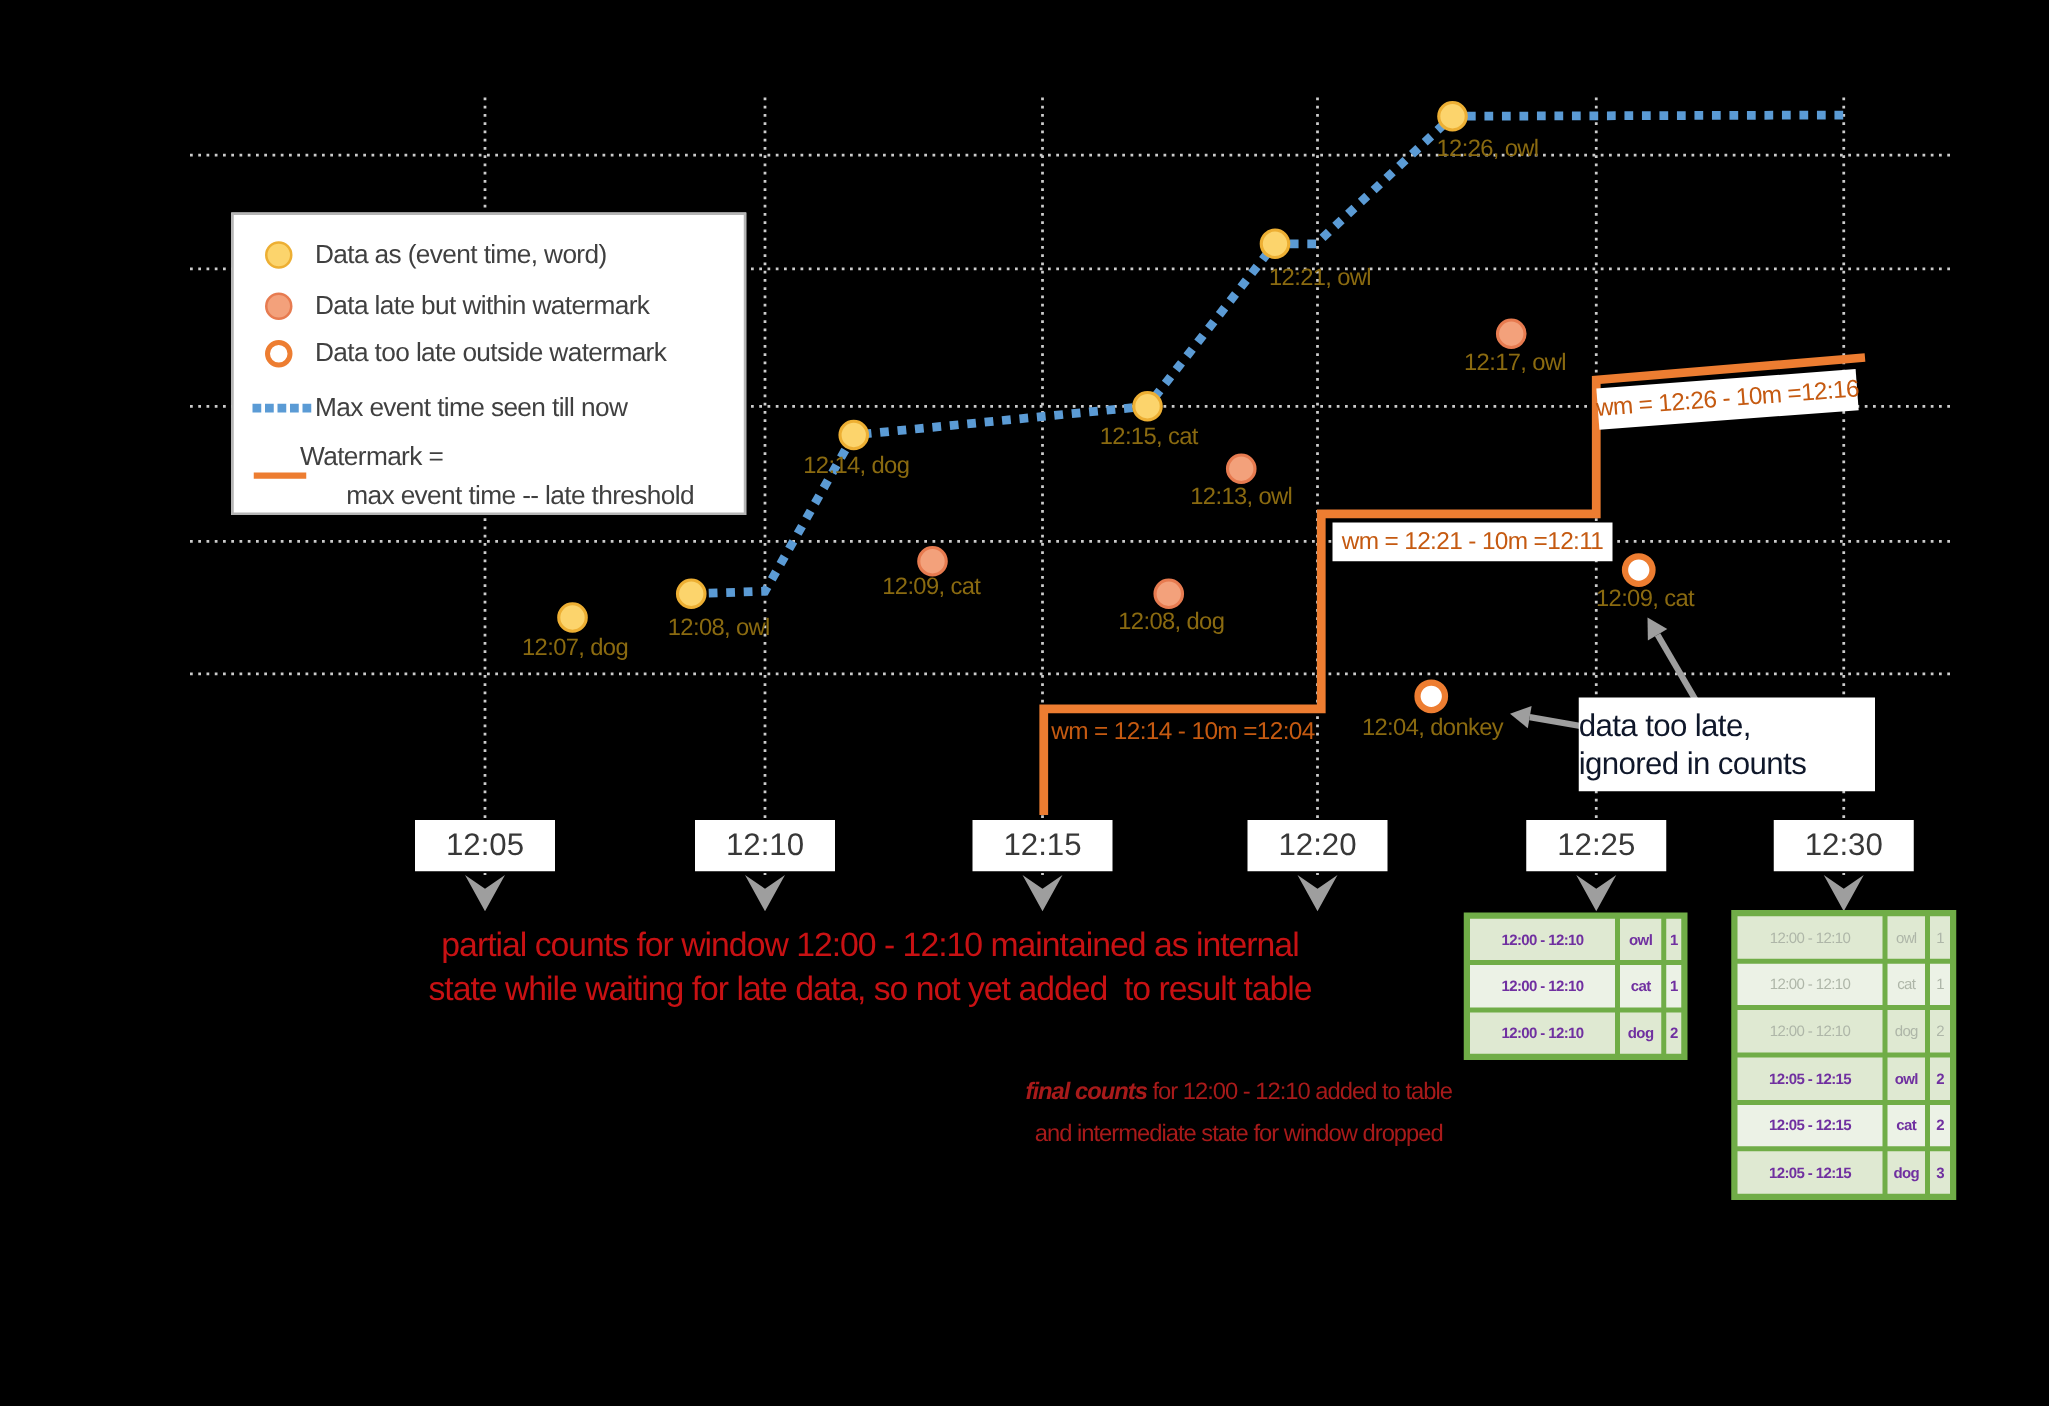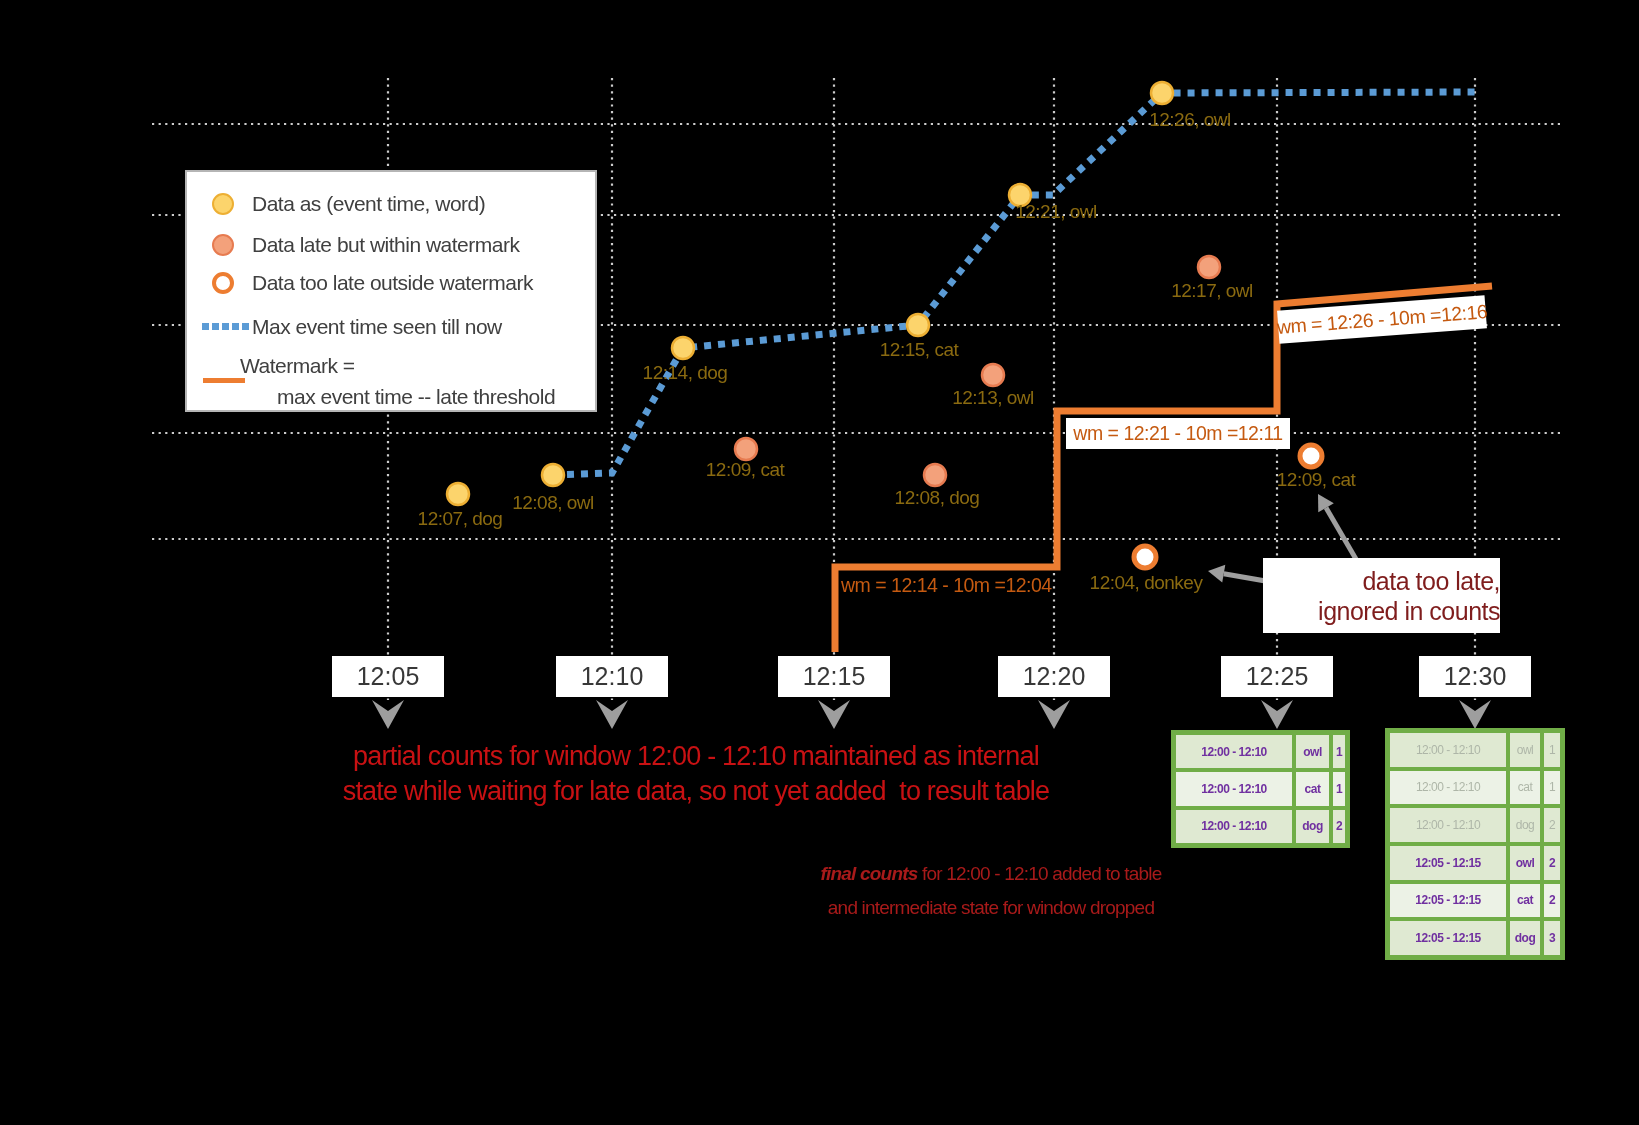--- a/index.html
+++ b/index.html
@@ -53,24 +53,24 @@
       <path d="M 1038 700 L 1054 729 L 1070 700 L 1054 711 Z" fill="#9E9E9E"></path>
       <path d="M 1261 700 L 1277 729 L 1293 700 L 1277 711 Z" fill="#9E9E9E"></path>
       <path d="M 1459 700 L 1475 729 L 1491 700 L 1475 711 Z" fill="#9E9E9E"></path>
       <line x1="1360" y1="566" x2="1326.0619364083855" y2="507.82046241437496" stroke="#9E9E9E" stroke-width="5"></line>
       <path d="M 1318 494 L 1333.8359465164713 503.28562318465816 L 1318.2879263002997 512.3553016440917 Z" fill="#9E9E9E"></path>
       <line x1="1300" y1="587" x2="1223.7633880771148" y2="573.74145879602" stroke="#9E9E9E" stroke-width="5"></line>
       <path d="M 1208 571 L 1225.305458649876 564.8745530026429 L 1222.2213175043535 582.6083645893971 Z" fill="#9E9E9E"></path>
     </svg>
   <div id="hud">
       <div class="abs pt-label" style="left: 460px; top: 519px;">12:07, dog</div>
-      <div class="abs pt-label" style="left: 553px; top: 503px;">12:08, owl</div>
+      <div class="abs pt-label" style="left: 575px; top: 503px;">12:08, owl</div>
       <div class="abs pt-label" style="left: 685px; top: 373px;">12:14, dog</div>
       <div class="abs pt-label" style="left: 919px; top: 350px;">12:15, cat</div>
-      <div class="abs pt-label" style="left: 1056px; top: 212px; text-align: center;">12:21, owl</div>
+      <div class="abs pt-label" style="left: 1056px; top: 223px; text-align: center;">12:21, owl</div>
       <div class="abs pt-label" style="left: 1190px; top: 120px;">12:26, owl</div>
       <div class="abs pt-label" style="left: 745px; top: 470px;">12:09, cat</div>
       <div class="abs pt-label" style="left: 937px; top: 498px;">12:08, dog</div>
       <div class="abs pt-label" style="left: 993px; top: 398px;">12:13, owl</div>
       <div class="abs pt-label" style="left: 1212px; top: 291px;">12:17, owl</div>
       <div class="abs pt-label" style="left: 1146px; top: 583px;">12:04, donkey</div>
       <div class="abs pt-label" style="left: 1316px; top: 480px;">12:09, cat</div>
       <div class="abs legend" style="left: 185px; top: 170px; width: 408px; height: 238px;"></div>
       <div class="abs " style="left: 212px; top: 193px; width: 22px; height: 22px; border-radius: 50%; background: rgb(252, 212, 108); border: 2px solid rgb(237, 175, 51); box-sizing: border-box;"></div>
       <div class="abs " style="left: 212px; top: 234px; width: 22px; height: 22px; border-radius: 50%; background: rgb(243, 161, 123); border: 2px solid rgb(231, 123, 80); box-sizing: border-box;"></div>
@@ -83,21 +83,21 @@
       <div class="abs " style="left: 212px; top: 323px; width: 7px; height: 7px; background: rgb(91, 155, 213);"></div>
       <div class="abs " style="left: 222px; top: 323px; width: 7px; height: 7px; background: rgb(91, 155, 213);"></div>
       <div class="abs " style="left: 232px; top: 323px; width: 7px; height: 7px; background: rgb(91, 155, 213);"></div>
       <div class="abs " style="left: 242px; top: 323px; width: 7px; height: 7px; background: rgb(91, 155, 213);"></div>
       <div class="abs legend-label" style="left: 240px; top: 366px; transform: translateY(-50%);">Watermark =</div>
       <div class="abs " style="left: 203px; top: 378px; width: 42px; height: 5px; background: rgb(237, 125, 49);"></div>
       <div class="abs legend-label" style="left: 277px; top: 397px; transform: translateY(-50%);">max event time -- late threshold</div>
       <div class="abs wm-label" style="left: 841px; top: 572px; width: 210px; height: 26px; display: flex; align-items: center;">wm = 12:14 - 10m =12:04</div>
       <div class="abs wm-label wm-boxed" style="left: 1066px; top: 418px; width: 224px; height: 31px;">wm = 12:21 - 10m =12:11</div>
       <div class="abs wm-label wm-boxed" style="left: 1278px; top: 303px; width: 208px; height: 33px; transform: rotate(-4.3deg);">wm = 12:26 - 10m =12:16</div>
-      <div class="abs " style="left: 1263px; top: 558px; width: 237px; height: 75px; background: rgb(255, 255, 255); display: flex; flex-direction: column; align-items: flex-end; justify-content: center; font-size: 25px; color: #7f1d1d; letter-spacing: -0.5px; line-height: 30px;">
+      <div class="abs " style="left: 1263px; top: 558px; width: 237px; height: 75px; background: rgb(255, 255, 255); display: flex; flex-direction: column; align-items: flex-start; justify-content: center; font-size: 25px; color: #0f172a; letter-spacing: -0.5px; line-height: 30px;">
         <div>data too late,</div>
         <div>ignored in counts</div>
       </div>
       <div class="abs tickbox" style="left: 332px; top: 656px; width: 112px; height: 41px;">12:05</div>
       <div class="abs tickbox" style="left: 556px; top: 656px; width: 112px; height: 41px;">12:10</div>
       <div class="abs tickbox" style="left: 778px; top: 656px; width: 112px; height: 41px;">12:15</div>
       <div class="abs tickbox" style="left: 998px; top: 656px; width: 112px; height: 41px;">12:20</div>
       <div class="abs tickbox" style="left: 1221px; top: 656px; width: 112px; height: 41px;">12:25</div>
       <div class="abs tickbox" style="left: 1419px; top: 656px; width: 112px; height: 41px;">12:30</div>
       <div class="abs rednote" style="left: 330px; top: 739px; width: 732px; color: rgb(200, 17, 19); font-size: 27px; line-height: 35px; white-space: pre-wrap;">partial counts for window 12:00 - 12:10 maintained as internal

